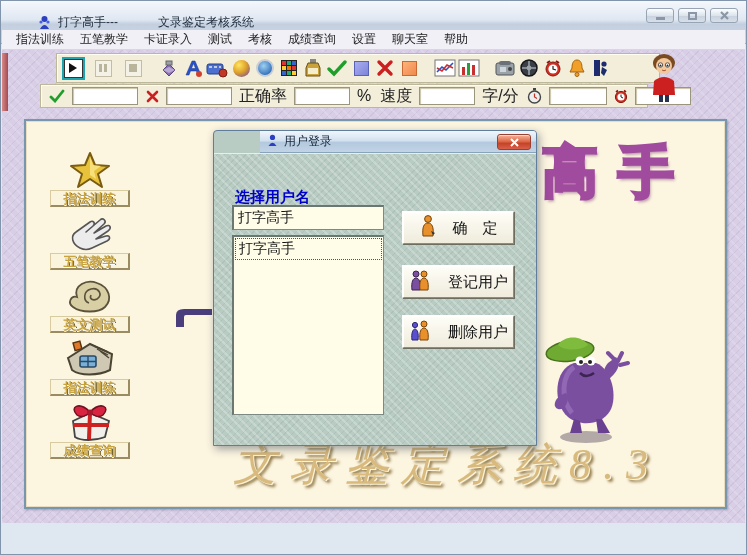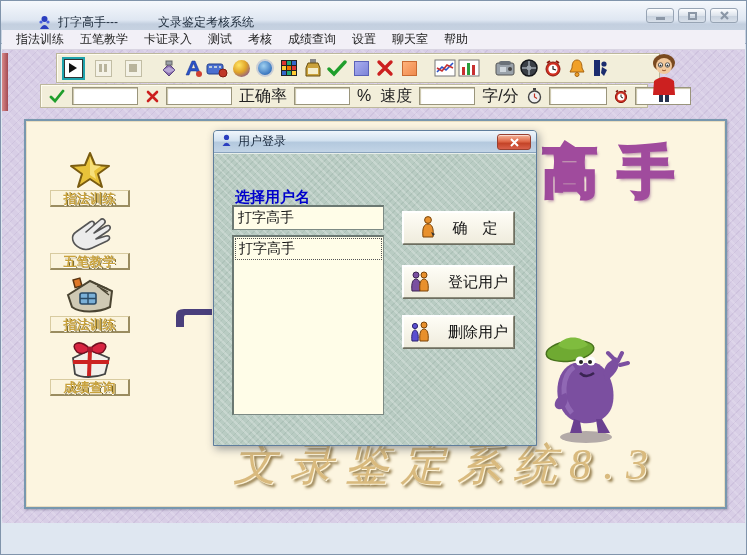--- a/index.html
+++ b/index.html
@@ -115,41 +115,42 @@
     font-size:44px; letter-spacing:12px; white-space:nowrap;
     color:#d9ba7e; text-shadow:1px 1px 0 #fdf3d8, 3px 3px 3px #8d7440;
   }
   .eggplant { position:absolute; left:518px; top:212px; }
 
   
   .dialog {
     position:absolute; left:187px; top:9px; width:324px; height:316px;
     border:1px solid #5f7d9c; border-radius:4px 4px 0 0;
     box-shadow:2px 3px 8px rgba(40,50,70,.45);
-    background:#b9ccc3; overflow:hidden;
+    background:#b9ccc3; overflow:hidden;padding-left:46px;
   }
   .dlg-titlebar {
     height:22px; display:flex; align-items:center; padding:0 6px;
     background:linear-gradient(#f0f6fc,#d3e2f0 45%,#b4c9de 55%,#c2d4e6);
     border-bottom:1px solid #8aa3bd;
   }
   .dlg-title { margin-left:5px; font-size:12px; color:#15253a; }
   .dlg-close {
     position:absolute; right:5px; top:3px; width:34px; height:16px; border-radius:3px;
     background:linear-gradient(#f4b49a,#e06a4a 45%,#c44428 60%,#d8604a);
     border:1px solid #9a4030; display:flex; align-items:center; justify-content:center;
     box-shadow: inset 0 1px 0 rgba(255,255,255,.55);
   }
   .dlg-body {
     position:absolute; inset:22px 0 0 0;
     background-color:#b9ccc3;
     background-image:
       repeating-linear-gradient(45deg, rgba(255,255,255,.22) 0 2px, transparent 2px 6px),
       repeating-linear-gradient(-45deg, rgba(90,120,110,.12) 0 1px, transparent 1px 5px);
     border-top:1px solid #e8efe9;
+    font-family:Liberation Mono, monospace;
   }
   .dlg-label { position:absolute; left:21px; top:34px; font-size:15px; font-weight:bold; color:#0000cc; }
   .dlg-input {
     position:absolute; left:18px; top:51px; width:152px; height:25px;
     background:#fffde8; border:1px solid #7d8a84;
     border-top:2px solid #6b7872; border-left:2px solid #6b7872;
     font-size:14px; padding:2px 4px; font-family:inherit; color:#111; outline:none;
   }
   .dlg-list {
     position:absolute; left:18px; top:81px; width:152px; height:180px;
@@ -434,20 +435,29 @@
         </div>
         <div class="side-btn">
           <div class="side-ico">
             <svg width="48" height="38" viewBox="0 0 48 38">
                 <g stroke="#555" stroke-width="1.6" fill="#ececec" stroke-linejoin="round">
                   <path d="M14 34 C6 30 4 22 10 18 L24 8 C27 6 30 9 27 12 L20 18 L34 6 C37 3 41 7 38 10 L28 19 L40 12 C44 10 46 14 42 17 L30 25 L40 22 C44 21 45 25 41 27 L26 34 C22 36 18 36 14 34 Z"></path>
                 </g>
               </svg>
           </div>
           <div class="side-label">五笔教学</div>
+        </div>
+        <div class="side-btn">
+          <div class="side-ico">
+            <svg width="50" height="38" viewBox="0 0 50 38">
+                <path d="M8 30 C2 26 6 18 12 20 C8 8 22 2 32 6 C44 10 48 22 40 30 C34 36 16 36 8 30 Z" fill="#d9cfa4" stroke="#5a523a" stroke-width="1.8"></path>
+                <path d="M24 26 C18 24 18 14 26 12 C34 10 38 18 32 22 C28 24 24 22 26 18" fill="none" stroke="#5a523a" stroke-width="1.6"></path>
+              </svg>
+          </div>
+          <div class="side-label">英文测试</div>
         </div>
         <div class="side-btn">
           <div class="side-ico">
             <svg width="52" height="40" viewBox="0 0 52 40">
                 <rect x="10" y="4" width="7" height="8" transform="rotate(-15 13 8)" fill="#e07828" stroke="#5a3410" stroke-width="1.5"></rect>
                 <path d="M4 20 L26 6 L48 16 L46 32 C34 38 16 38 8 32 Z" fill="#cfc9b4" stroke="#4a4432" stroke-width="2"></path>
                 <path d="M30 8 L44 14 M33 11 L44 17 M36 13 L45 20" stroke="#4a4432" stroke-width="1.4"></path>
                 <rect x="16" y="18" width="16" height="11" rx="2" fill="#7ab0d8" stroke="#2a4a66" stroke-width="1.6"></rect>
                 <path d="M24 18 V29 M16 23.5 H32" stroke="#2a4a66" stroke-width="1.4"></path>
               </svg>

